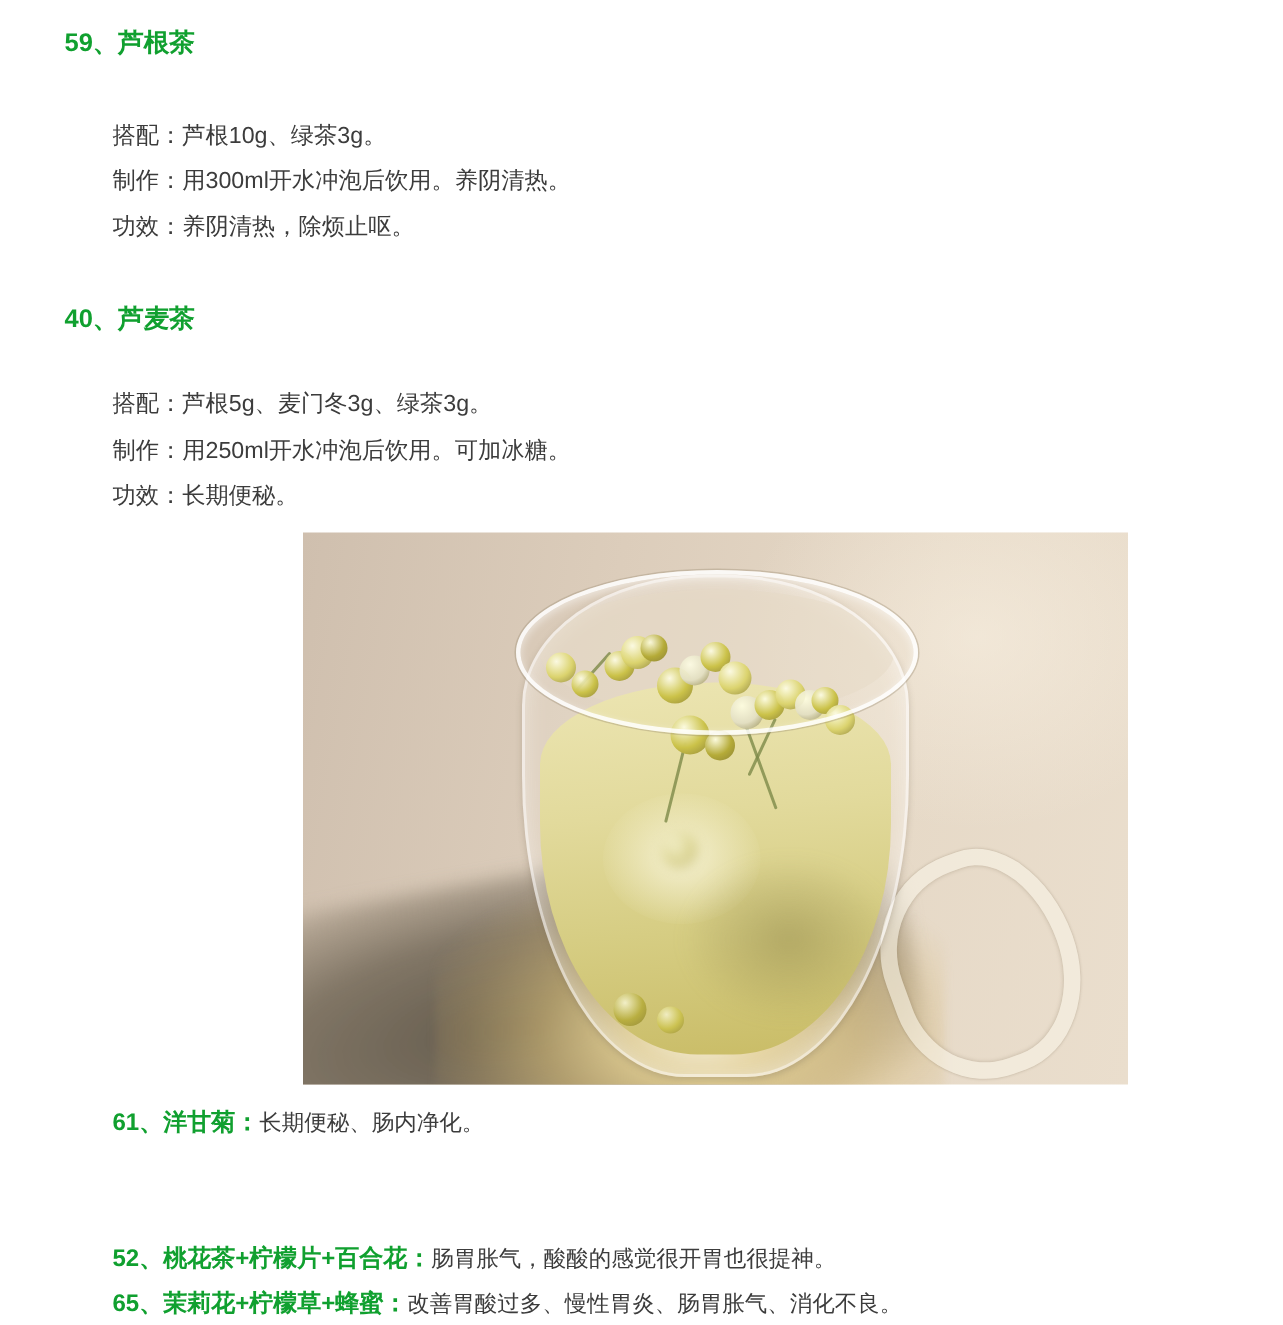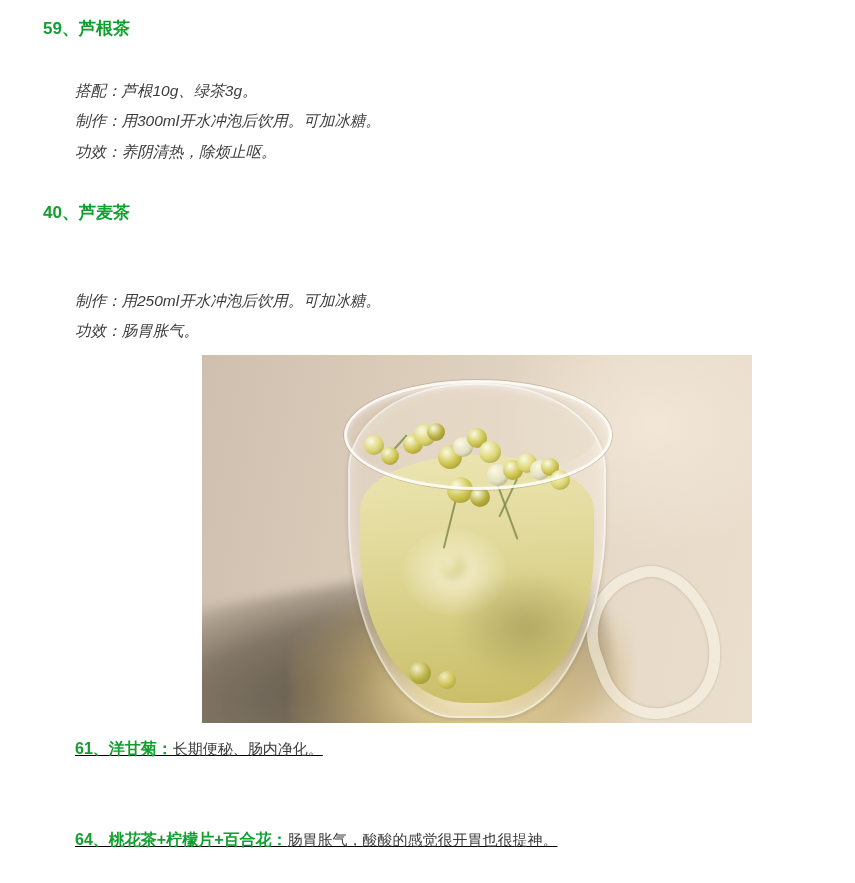--- a/index.html
+++ b/index.html
@@ -14,27 +14,25 @@
     position:absolute;left:43px;
     font-size:17px;line-height:21px;font-weight:bold;
     color:var(--green,#10a02f);
     white-space:nowrap;
   }
   .body-line{
     position:absolute;left:75px;
     font-size:15.5px;line-height:20px;
     color:var(--text,#3c3c3c);
     white-space:nowrap;
-    font-style:italic;
   }
   .tip{
     position:absolute;left:75px;
     font-size:15px;line-height:22px;
     white-space:nowrap;
-    text-decoration:underline;
   }
   .tip .tip-label{color:var(--green,#10a02f);font-weight:bold;font-size:16px;}
   .tip .tip-text{color:var(--text,#3c3c3c);font-size:15px;}
 
   
   .photo{
     position:absolute;left:202px;top:355px;width:550px;height:368px;
     overflow:hidden;
     background:linear-gradient(100deg,#cfbfae 0%,#dccdbb 35%,#e6d9c7 70%,#eadecd 100%);
   }
@@ -101,26 +99,27 @@
   .bud{position:absolute;border-radius:50%;}
   .stem{position:absolute;width:2px;background:var(--stem,#7d8a48);opacity:.8;transform-origin:top center;border-radius:2px;}
 </style>
 </head>
 <body>
 
 <div class="page">
 
   <div class="sec-title" style="top:18px">59、芦根茶</div>
   <div class="body-line" style="top:81px">搭配：芦根10g、绿茶3g。</div>
-  <div class="body-line" style="top:111px">制作：用300ml开水冲泡后饮用。可加冰糖。</div>
+  <div class="body-line" style="top:111px">制作：用300ml开水冲泡后饮用。养阴清热。</div>
   <div class="body-line" style="top:142px">功效：养阴清热，除烦止呕。</div>
 
   <div class="sec-title" style="top:202px">40、芦麦茶</div>
+  <div class="body-line" style="top:260px">搭配：芦根5g、麦门冬3g、绿茶3g。</div>
   <div class="body-line" style="top:291px">制作：用250ml开水冲泡后饮用。可加冰糖。</div>
-  <div class="body-line" style="top:321px">功效：肠胃胀气。</div>
+  <div class="body-line" style="top:321px">功效：长期便秘。</div>
 
   <div class="photo">
     <div class="corner-light"></div>
     <div class="shadow-blob"></div>
     <div class="caustic"></div>
     <div class="caustic-spot"></div>
     <div class="handle"></div>
     <div class="cup-area">
       <div class="cup-glass">
         <div class="rim-inner-bg"></div>
@@ -156,16 +155,19 @@
           <div class="bud" style="left: 93px; top: 172px; width: 24px; height: 24px; background: radial-gradient(circle at 35% 30%, rgba(255, 255, 230, 0.85), rgb(181, 171, 56) 55%, rgba(120, 110, 40, 0.9) 110%); opacity: 0.4; filter: blur(4px);"></div>
         </div>
       <div class="rim"></div>
     </div>
   </div>
 
   <div class="tip" style="top:738px">
     <span class="tip-label">61、洋甘菊：</span><span class="tip-text">长期便秘、肠内净化。</span>
   </div>
   <div class="tip" style="top:829px">
-    <span class="tip-label">64、桃花茶+柠檬片+百合花：</span><span class="tip-text">肠胃胀气，酸酸的感觉很开胃也很提神。</span>
+    <span class="tip-label">52、桃花茶+柠檬片+百合花：</span><span class="tip-text">肠胃胀气，酸酸的感觉很开胃也很提神。</span>
+  </div>
+  <div class="tip" style="top:859px">
+    <span class="tip-label">65、茉莉花+柠檬草+蜂蜜：</span><span class="tip-text">改善胃酸过多、慢性胃炎、肠胃胀气、消化不良。</span>
   </div>
 
 </div>
 
 </body></html>

